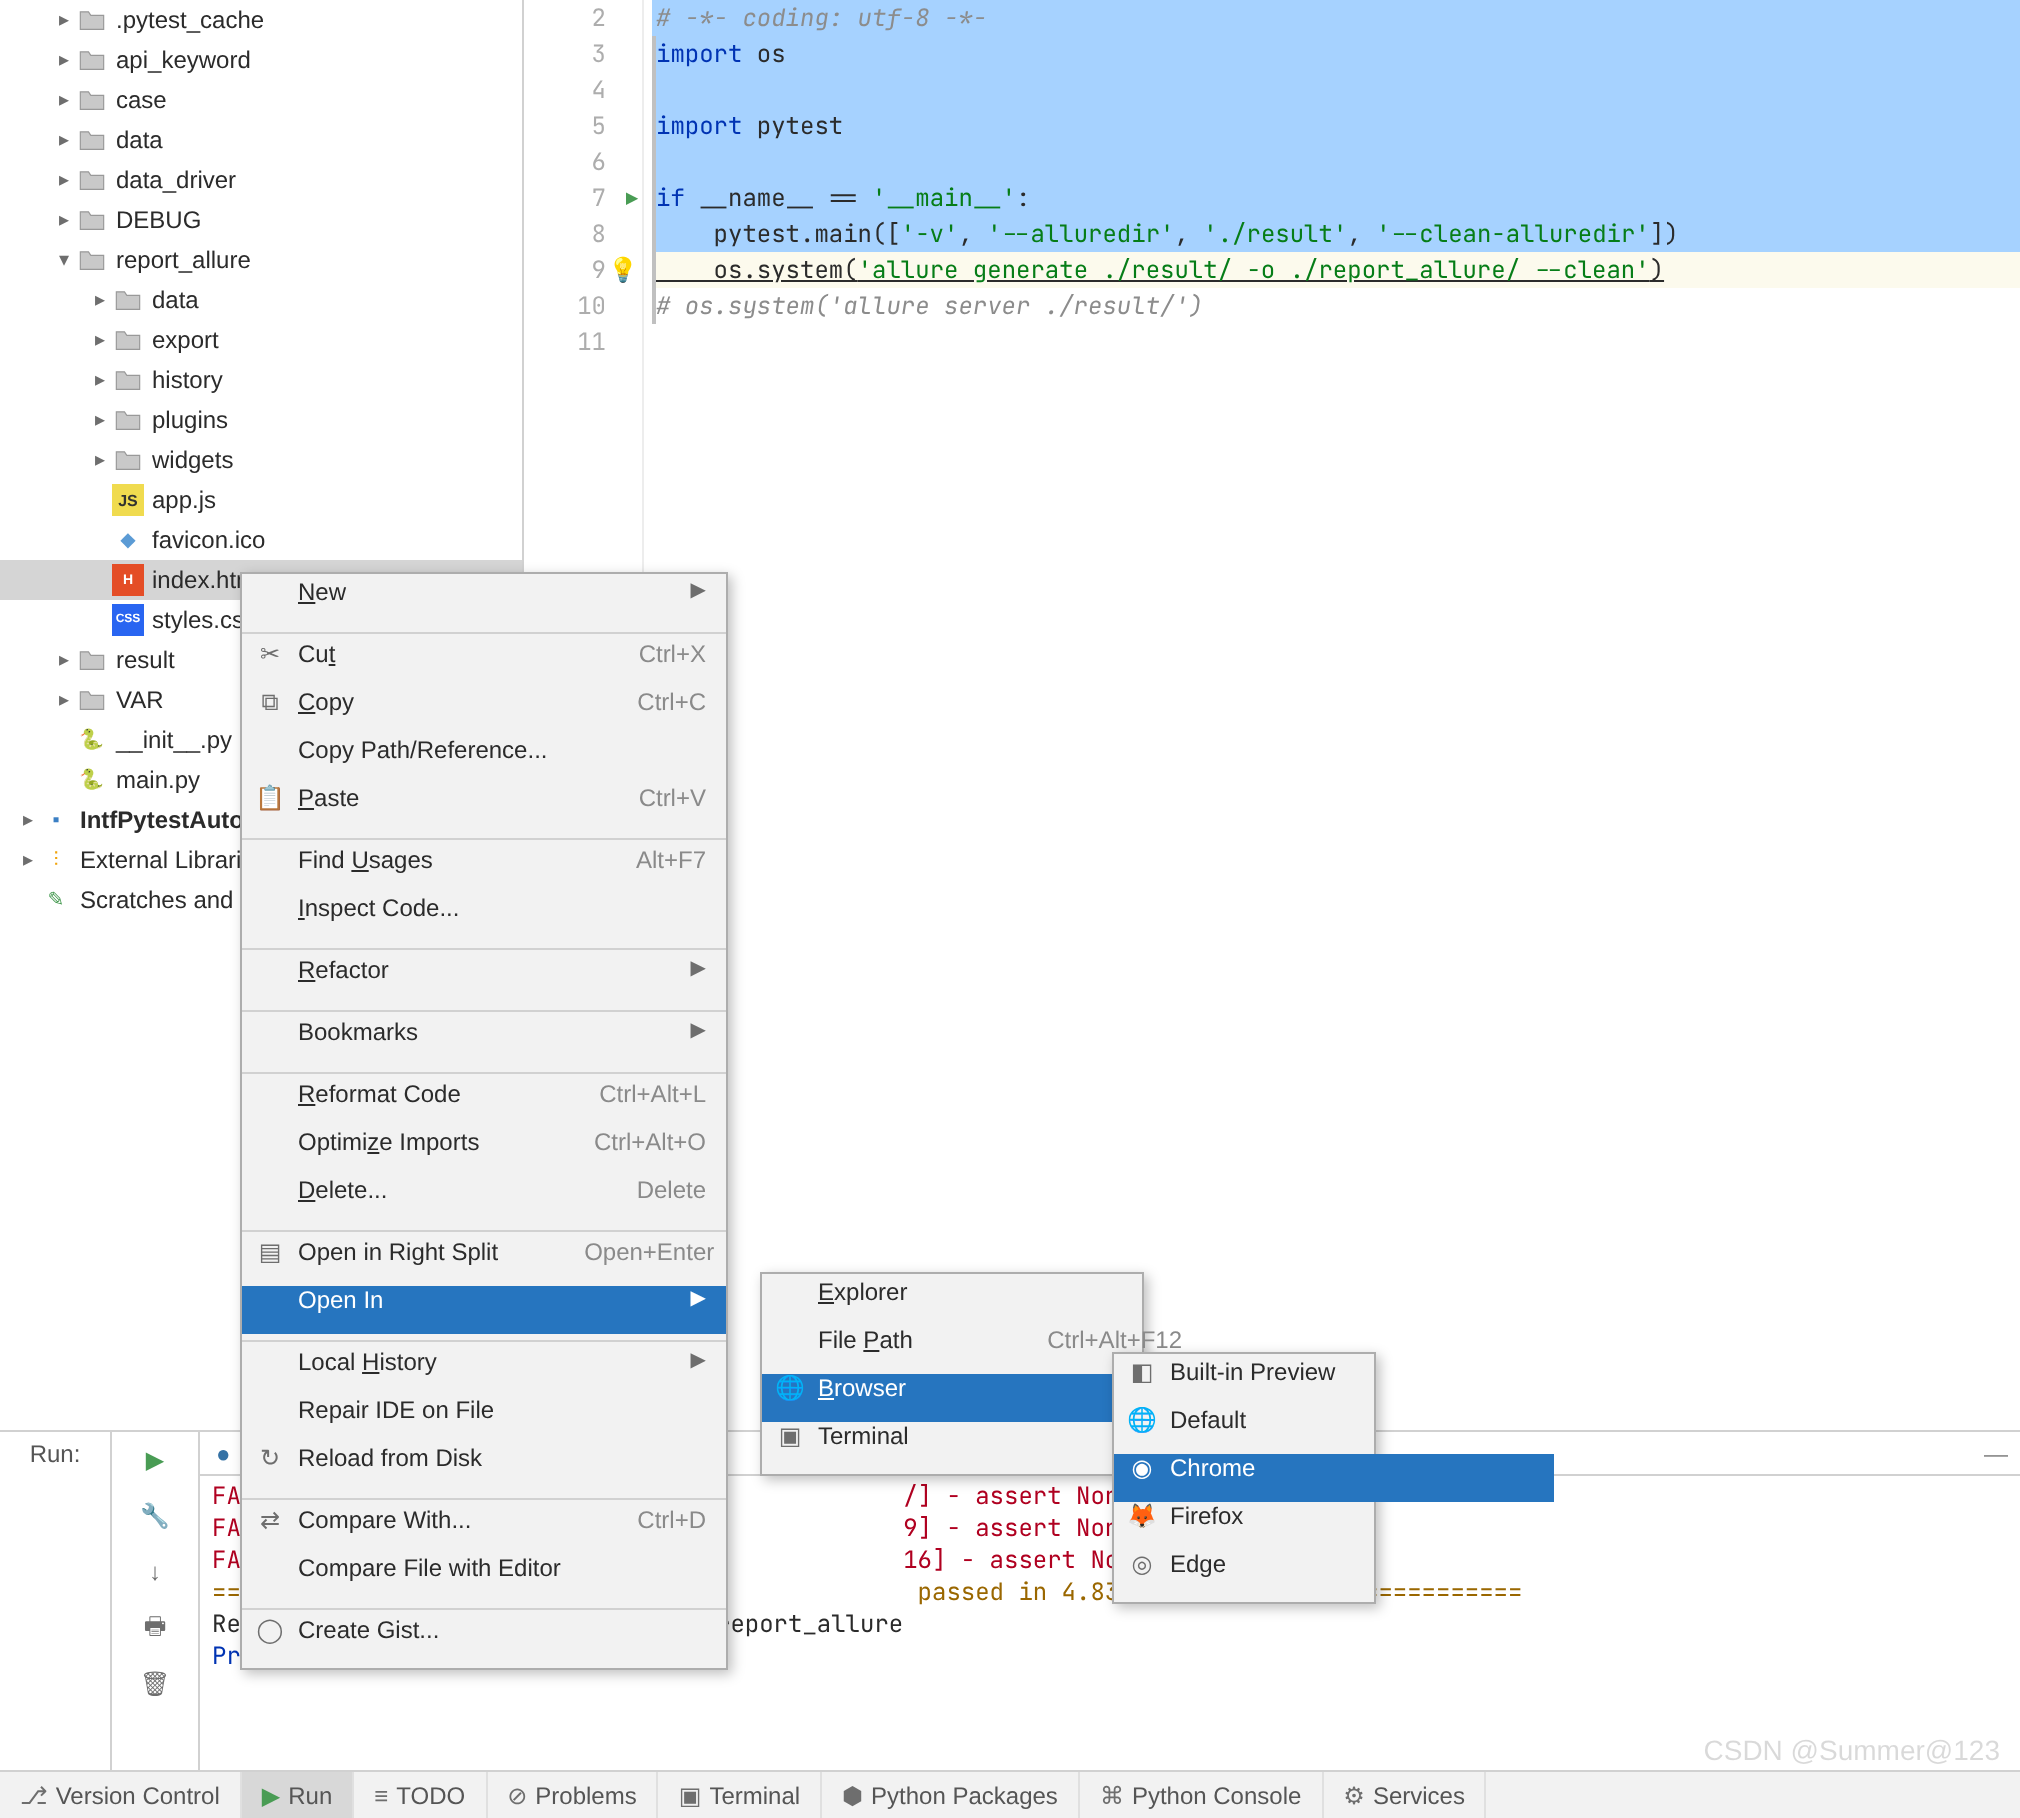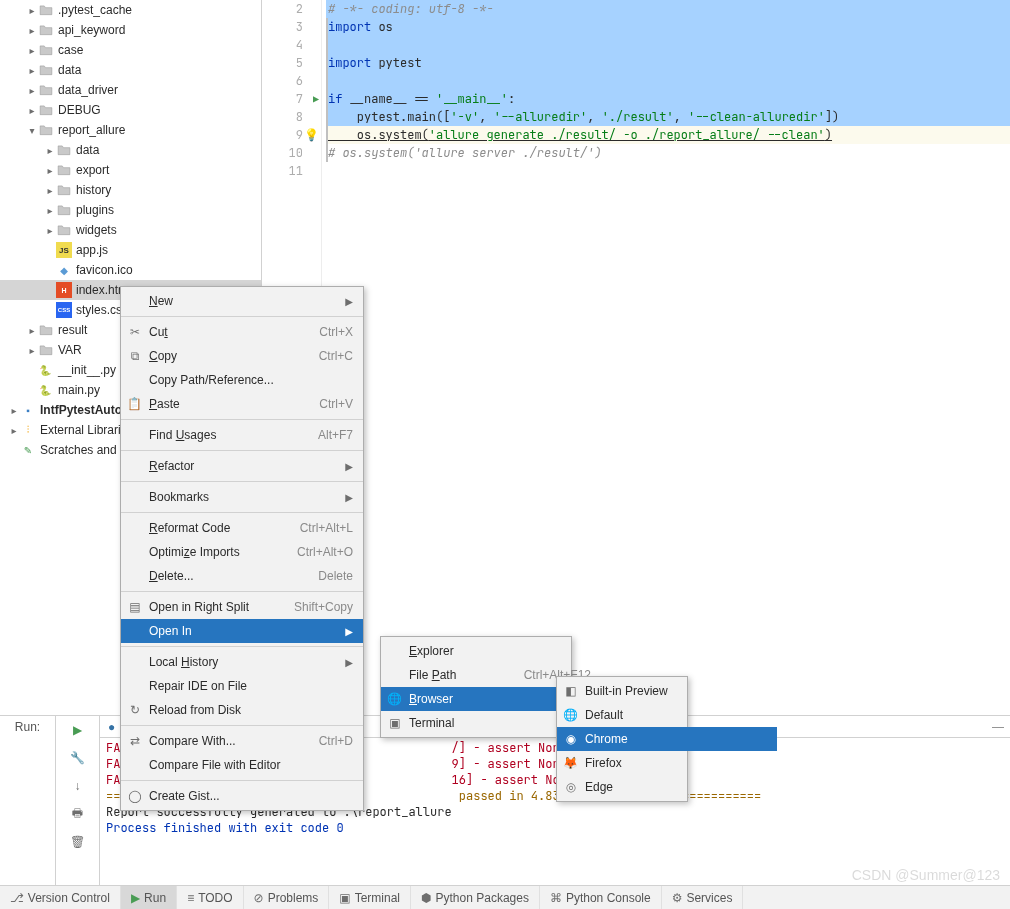--- a/index.html
+++ b/index.html
@@ -54,21 +54,21 @@
   .run-output .warn { color:#9a6700; }
   
   .status-bar { height:24px; border-top:1px solid #d1d1d1; display:flex; align-items:center; background:#f2f2f2;}
   .status-item { padding:0 10px; height:100%; display:flex; align-items:center; gap:4px; color:#555; border-right:1px solid #e0e0e0;}
   .status-item.active { background:#d8d8d8; }
   .status-item .sicon { font-size:12px; color:#6e6e6e;}
   .status-item .run-icon { color:#499c54; }
   
   
   .ctx { position:absolute; background:#f2f2f2; border:1px solid #adadad; box-shadow:2px 2px 6px rgba(0,0,0,0.25); padding:2px 0; z-index:100;}
-  .ctx-row { height:24px; display:flex; align-items:center; padding:0 10px 0 28px; position:relative; white-space:nowrap; min-width:220px;gap:19px;}
+  .ctx-row { height:24px; display:flex; align-items:flex-start; padding:0 10px 0 28px; position:relative; white-space:nowrap; min-width:220px;gap:19px;}
   .ctx-row.sel { background:#2675bf; color:#fff; }
   .ctx-row .short { margin-left:auto; color:#8a8a8a; padding-left:24px;}
   .ctx-row .arrow { margin-left:auto; color:#6e6e6e; font-size:10px; padding-left:24px;}
   .ctx-row.sel .arrow { color:#fff; }
   .ctx-row .cicon { position:absolute; left:6px; width:16px; text-align:center; color:#6e6e6e;}
   .ctx-row.sel .cicon { color:#fff; }
   .ctx-sep { height:1px; background:#d1d1d1; margin:3px 0;}
   .underline { text-decoration:underline; }
   
   .watermark { position:absolute; right:10px; bottom:26px; color:rgba(0,0,0,0.15); font-size:14px; z-index:200; pointer-events:none;}
@@ -377,20 +377,23 @@
     <div class="ctx-row">
       <span class="cicon">📋</span>
       <span><span class="underline">P</span>aste</span>
       <span class="short">Ctrl+V</span>
     </div>
     <div class="ctx-sep"></div>
     <div class="ctx-row">
       <span>Find <span class="underline">U</span>sages</span>
       <span class="short">Alt+F7</span>
     </div>
+    <div class="ctx-row">
+      <span><span class="underline">I</span>nspect Code...</span>
+    </div>
     <div class="ctx-sep"></div>
     <div class="ctx-row">
       <span><span class="underline">R</span>efactor</span>
       <span class="arrow">▶</span>
     </div>
     <div class="ctx-sep"></div>
     <div class="ctx-row">
       <span>Bookmarks</span>
       <span class="arrow">▶</span>
     </div>
@@ -404,21 +407,21 @@
       <span class="short">Ctrl+Alt+O</span>
     </div>
     <div class="ctx-row">
       <span><span class="underline">D</span>elete...</span>
       <span class="short">Delete</span>
     </div>
     <div class="ctx-sep"></div>
     <div class="ctx-row">
       <span class="cicon">▤</span>
       <span>Open in Right Split</span>
-      <span class="short">Shift+Copy</span>
+      <span class="short">Open+Enter</span>
     </div>
     <div class="ctx-row sel">
       <span>Open In</span>
       <span class="arrow">▶</span>
     </div>
     <div class="ctx-sep"></div>
     <div class="ctx-row">
       <span>Local <span class="underline">H</span>istory</span>
       <span class="arrow">▶</span>
     </div>

